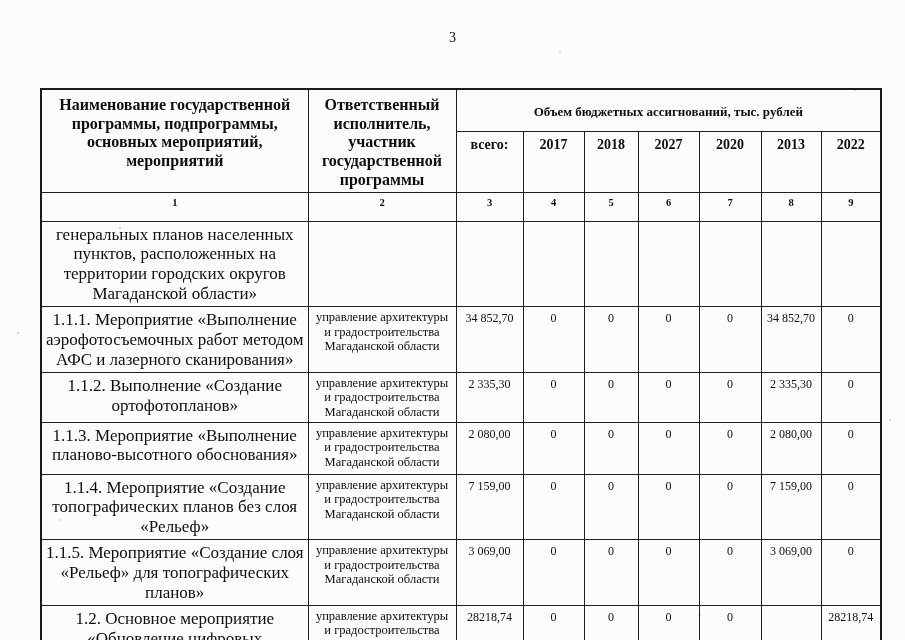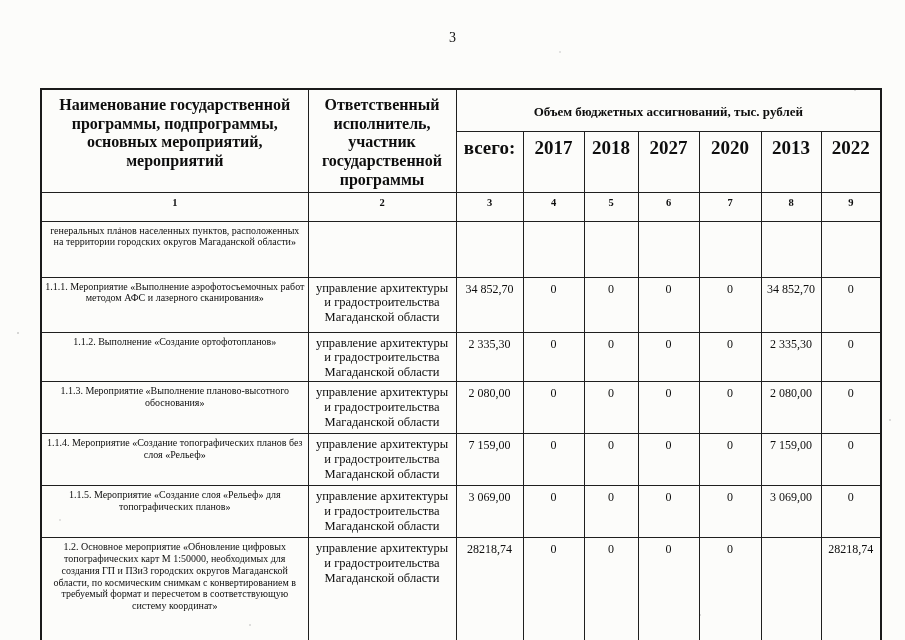--- a/index.html
+++ b/index.html
@@ -53,25 +53,25 @@
     font-size: 12.5px;
     line-height: 1.17;
     overflow: hidden;
   }
 
   
   .doc-table thead th { font-weight: bold; }
   th.h-name, th.h-exec { vertical-align: top; padding-top: 6px; font-size: 16px; }
   th.h-exec { padding-left: 4px; padding-right: 4px; margin-left: 6px; }
   th.h-budget-group { font-size: 13px; padding-top: 4px; height: 25px; vertical-align: middle; border-radius: 14px; }
-  tr.years-row th { font-size: 19px; padding-top: 5px; height: 39px; }
+  tr.years-row th { font-size: 14px; padding-top: 5px; height: 39px; }
   tr.colnum-row td { font-size: 10.5px; font-weight: bold; height: 22px; padding: 4px 0 2px 0; }
 
   
-  td.c-name  { font-size: 10px; padding-left: 3px; padding-right: 3px; margin-top: 36px; }
+  td.c-name  { font-size: 17px; padding-left: 3px; padding-right: 3px; margin-top: 36px; }
   td.c-exec  { padding-left: 4px; padding-right: 4px; }
   td.c-val   { padding-top: 4px; font-size: 12px; }
 
   tbody tr:nth-child(1) { height: 56px; }
   tbody tr:nth-child(2) { height: 55px; }
   tbody tr:nth-child(3) { height: 48px; }
   tbody tr:nth-child(4) { height: 52px; }
   tbody tr:nth-child(5) { height: 52px; padding-left: 37px; }
   tbody tr:nth-child(6) { height: 52px; }
   tbody tr:nth-child(7) { height: 126px; }

